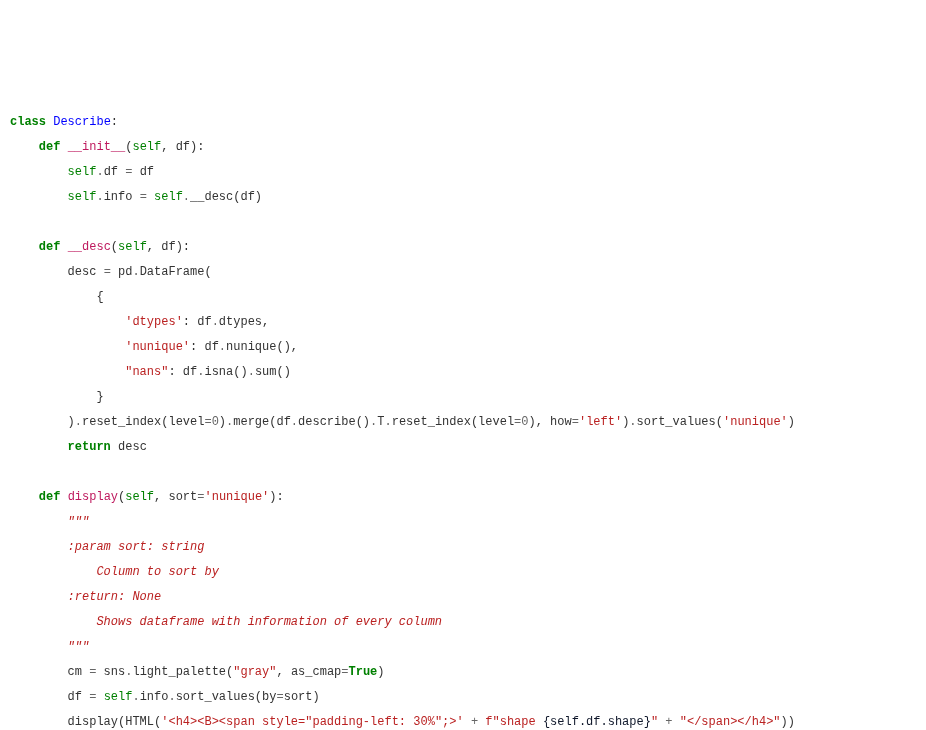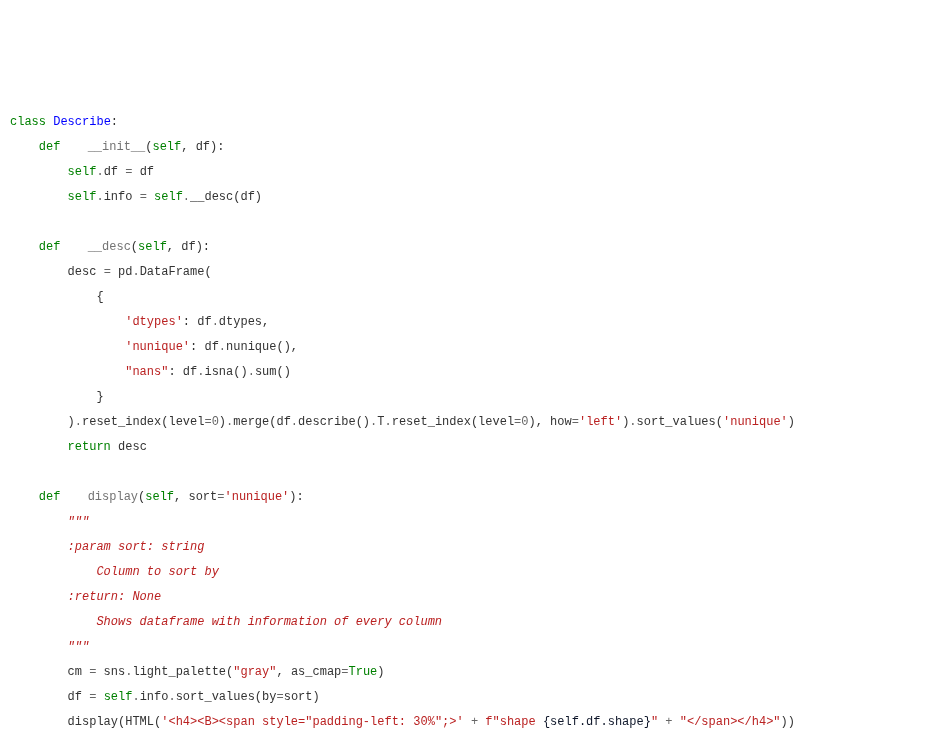--- a/index.html
+++ b/index.html
@@ -5,23 +5,23 @@
   body {
     margin: 0;
     padding: 10px;
     font-family: Consolas, Monaco, 'Courier New', monospace;
     font-size: 12px;
     line-height: 25px;
     background: #ffffff;
     color: #333333;
     white-space: pre;
   }
-  .kw { color: #008000; font-weight: normal; }
+  .kw { color: #008000; font-weight: bold; }
   .cls { color: #0000ff; }
-  .fn-blue { color: #737373; margin-left: 20px; }
+  .fn-blue { color: #be185d; }
   .fn-teal { color: #0f172a; }
   .self { color: #008000; margin-top: 28px; }
   .str { color: #ba2121; font-family: Liberation Mono, monospace; }
   .op { color: #666666; }
   .num { color: #666666; }
   .docstr { color: #ba2121; font-style: italic; }
   .nc { color: #333333; }
   .code-line { display: block; }
 </style>
 </head>

